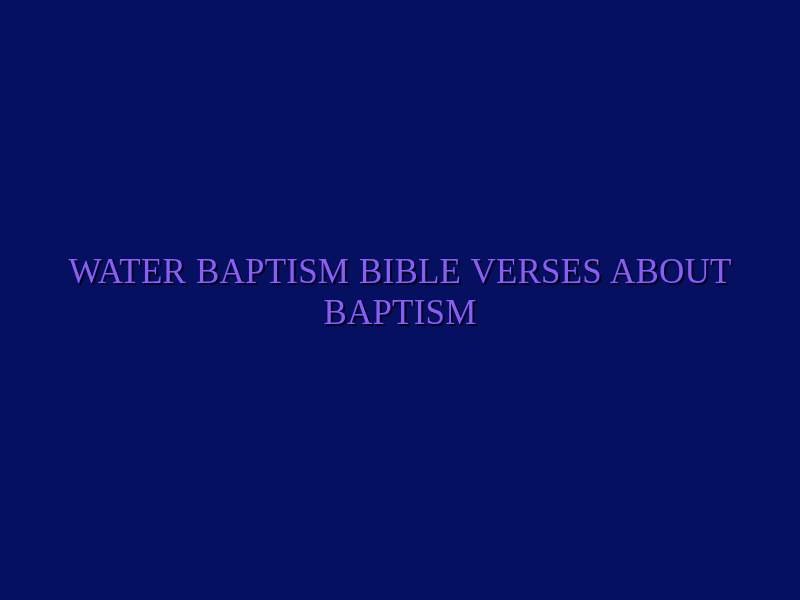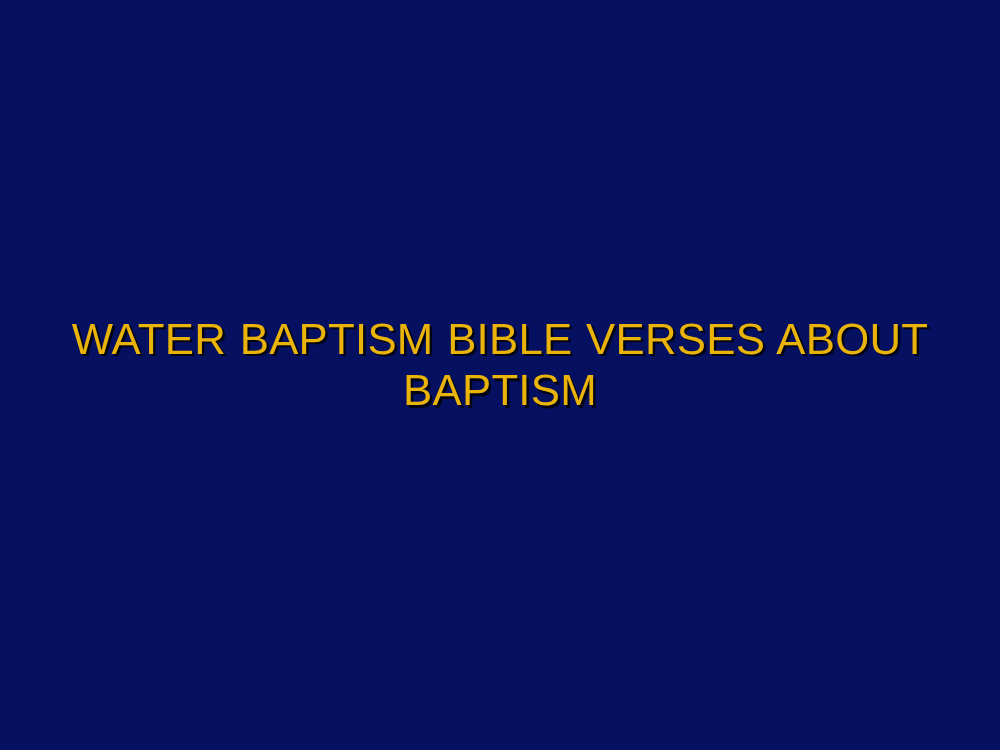--- a/index.html
+++ b/index.html
@@ -31,26 +31,26 @@
     text-align: center;
     position: relative;
     
     transform: translateY(-8px);
   }
 
   #title-text {
     display: block;
     margin: 0;
     padding: 0;
-    font-family: Liberation Sans, sans-serif;
+    font-family: Liberation Serif, serif;
     font-weight: 400;
     font-size: 35px;
     line-height: 41px;
     letter-spacing: 0.2px;
-    color: #eab308;
+    color: #8b5cf6;
     text-transform: uppercase;
     text-shadow: 2px 2px 0 rgba(0, 0, 0, 0.78);
     white-space: normal;
     word-spacing: 1px;
   }
 </style>
 </head>
 <body>
 
 <div id="slide-canvas">

